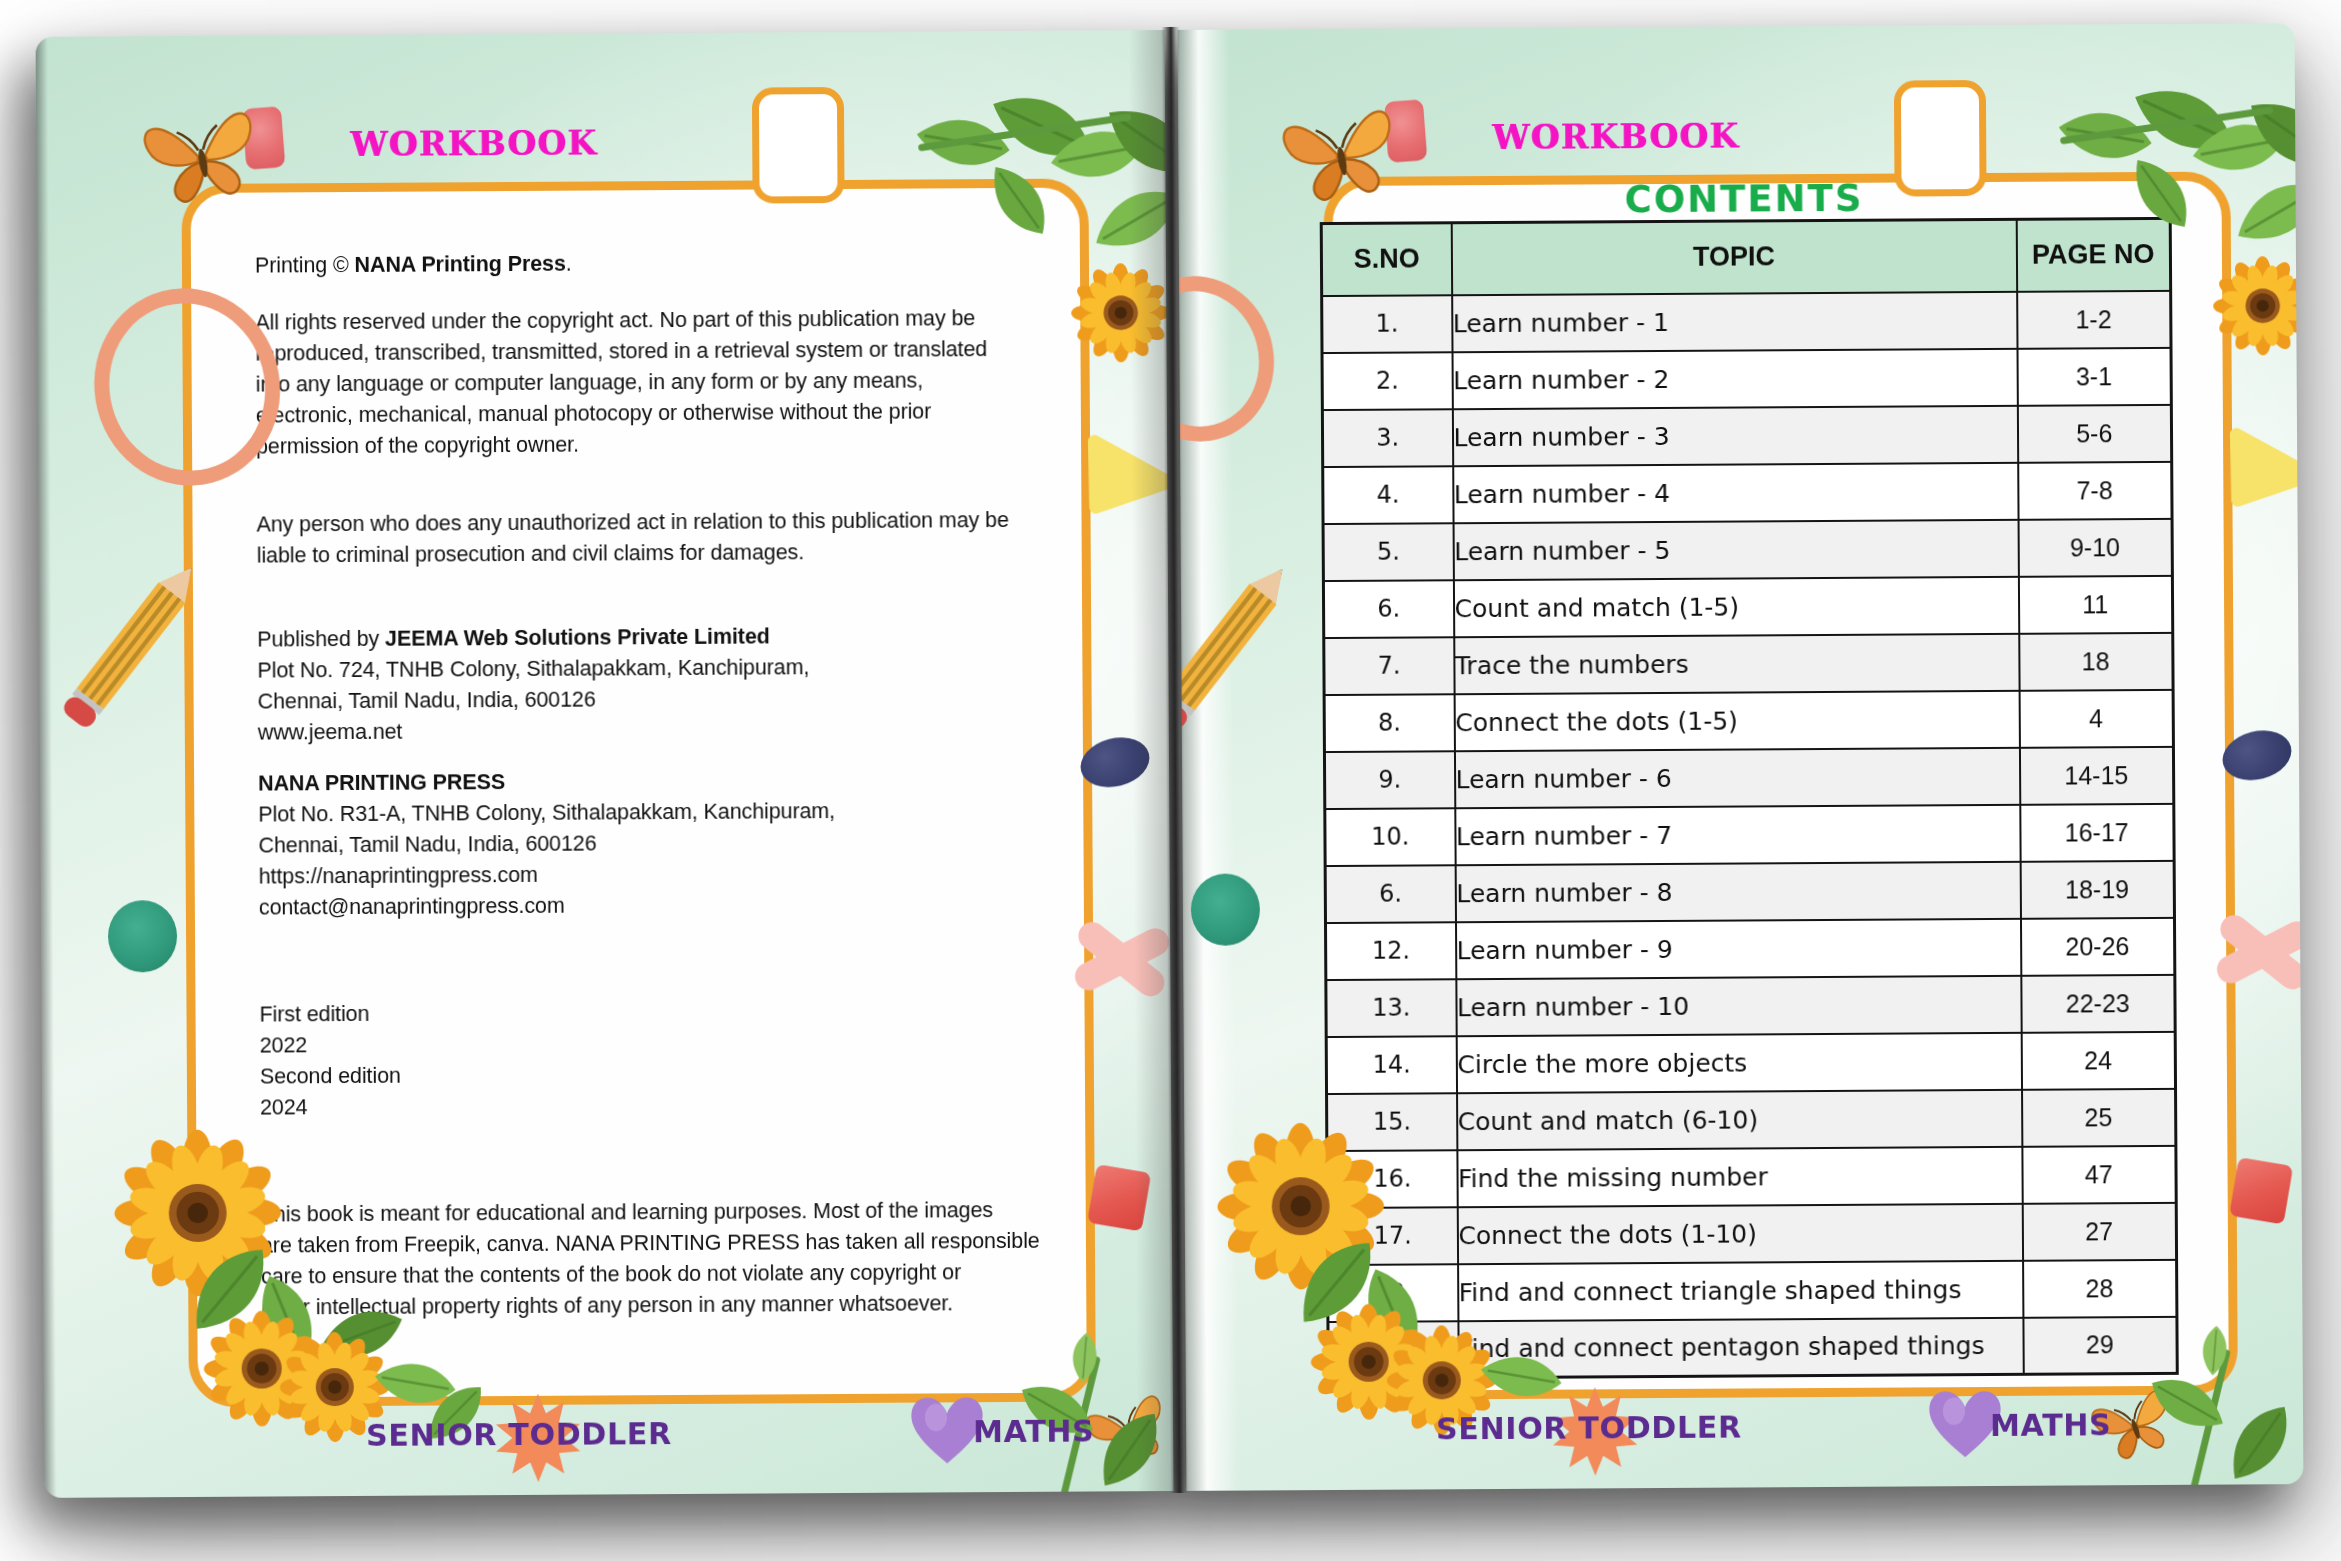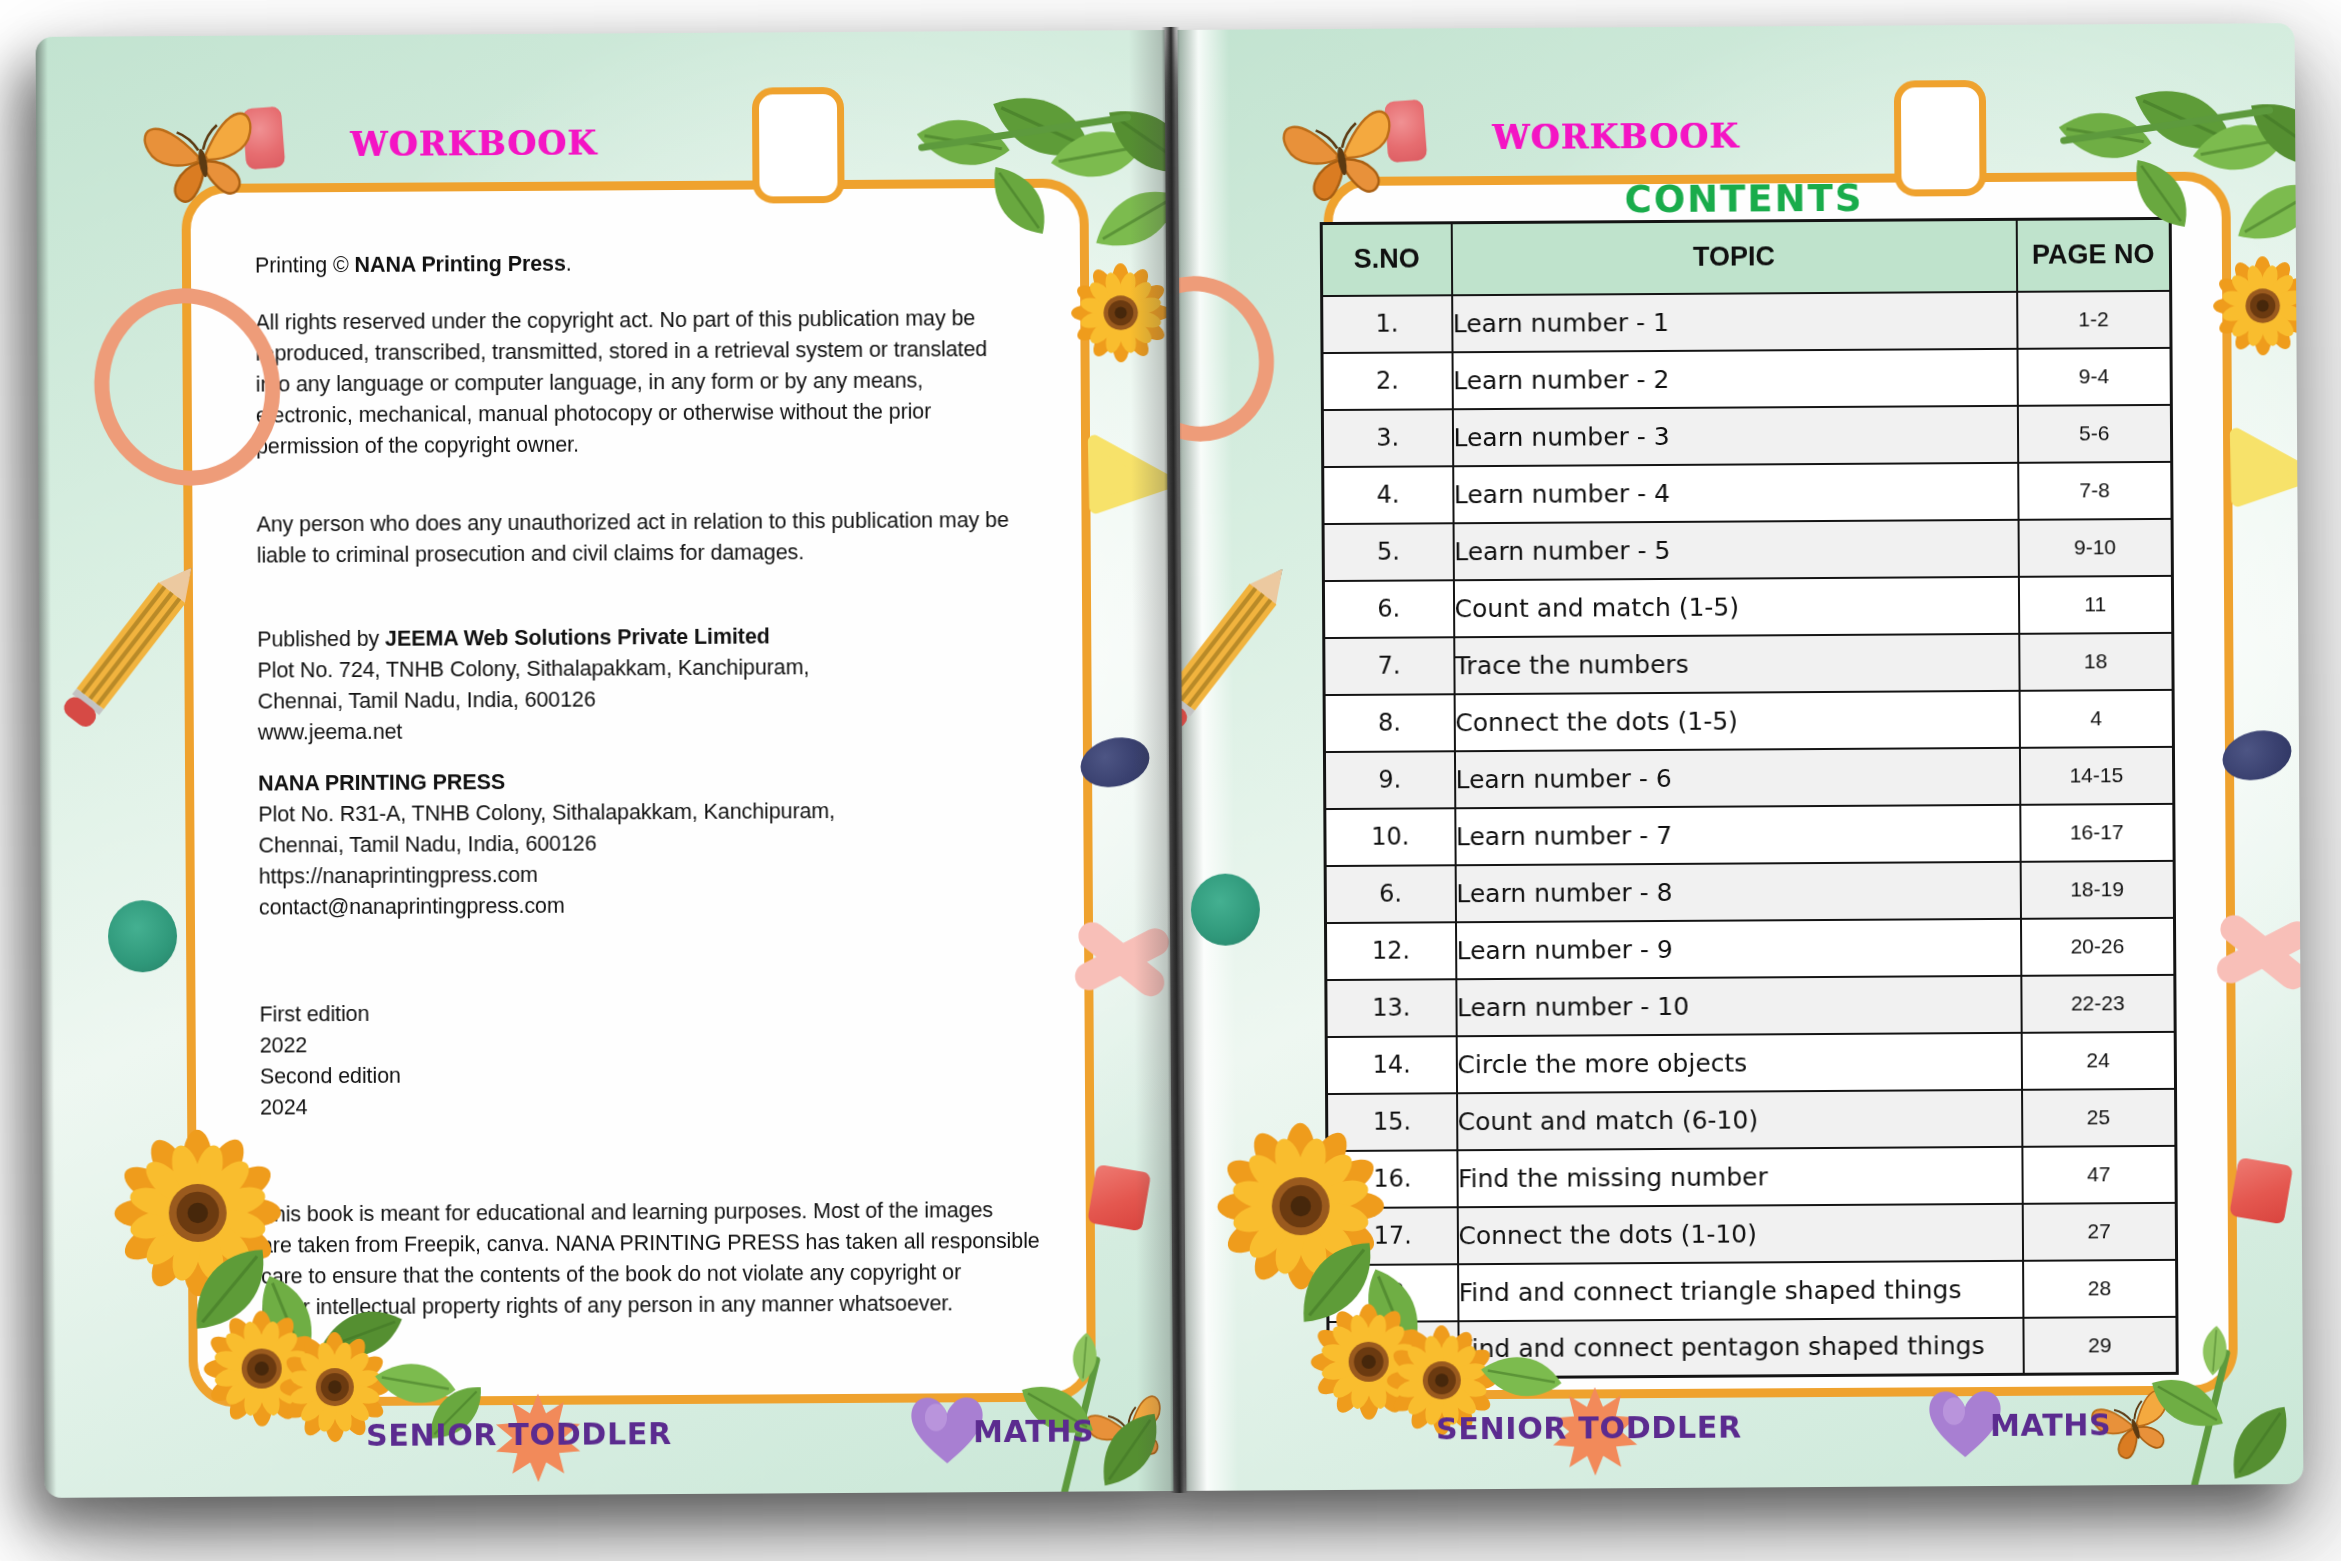--- a/index.html
+++ b/index.html
@@ -52,21 +52,21 @@
   table.contents{position:absolute;left:141px;top:193px;width:849px;z-index:3;
     border-collapse:collapse;border:3.9px solid #141414;table-layout:fixed;}
   table.contents th,table.contents td{border:2.6px solid #141414;padding:0;}
   table.contents th{height:72px;background:#bfe3cc;
     font-family:"Liberation Sans",sans-serif;font-weight:700;font-size:27px;color:#101010;text-align:center;}
   table.contents td{height:57px;}
   table.contents tbody tr:nth-child(odd) td{background:#f1f1f1;}
   table.contents tbody tr:nth-child(even) td{background:#ffffff;}
   td.c-sno{font-family:"DejaVu Sans",sans-serif;font-size:24px;text-align:center;color:#101010;}
   td.c-topic{font-family:"DejaVu Sans",sans-serif;font-size:25px;padding-left:18px;color:#101010;}
-  td.c-page{font-family:"Liberation Sans",sans-serif;font-size:21px;text-align:center;color:#101010;}
+  td.c-page{font-family:"Liberation Sans",sans-serif;font-size:25px;text-align:center;color:#101010;}
 
   
   .footer-label{position:absolute;top:1383px;z-index:7;
     font-family:"DejaVu Sans",sans-serif;font-weight:800;font-size:30px;letter-spacing:0.7px;color:#5b2b8f;}
 
   
   .deco{position:absolute;z-index:4;}
   .over{z-index:5;}
   .d-ring{border:15.6px solid #ee9c79;border-radius:50%;background:transparent;transform:rotate(-14deg);}
   .pg-l .d-ring{left:57px;top:252px;width:185px;height:198px;}
@@ -405,21 +405,21 @@
       </thead>
       <tbody>
           <tr>
             <td class="c-sno">1.</td>
             <td class="c-topic">Learn number - 1</td>
             <td class="c-page">1-2</td>
           </tr>
           <tr>
             <td class="c-sno">2.</td>
             <td class="c-topic">Learn number - 2</td>
-            <td class="c-page">9-4</td>
+            <td class="c-page">3-1</td>
           </tr>
           <tr>
             <td class="c-sno">3.</td>
             <td class="c-topic">Learn number - 3</td>
             <td class="c-page">5-6</td>
           </tr>
           <tr>
             <td class="c-sno">4.</td>
             <td class="c-topic">Learn number - 4</td>
             <td class="c-page">7-8</td>

